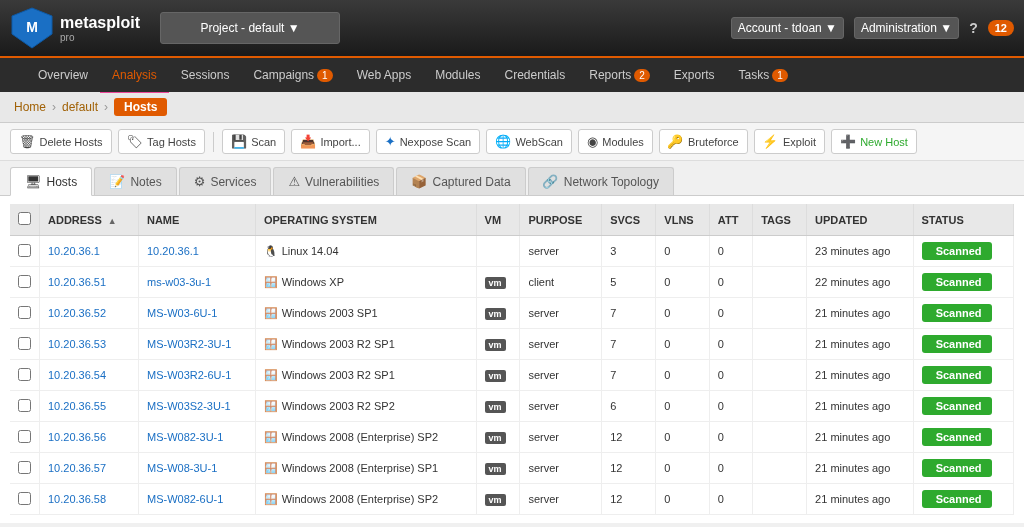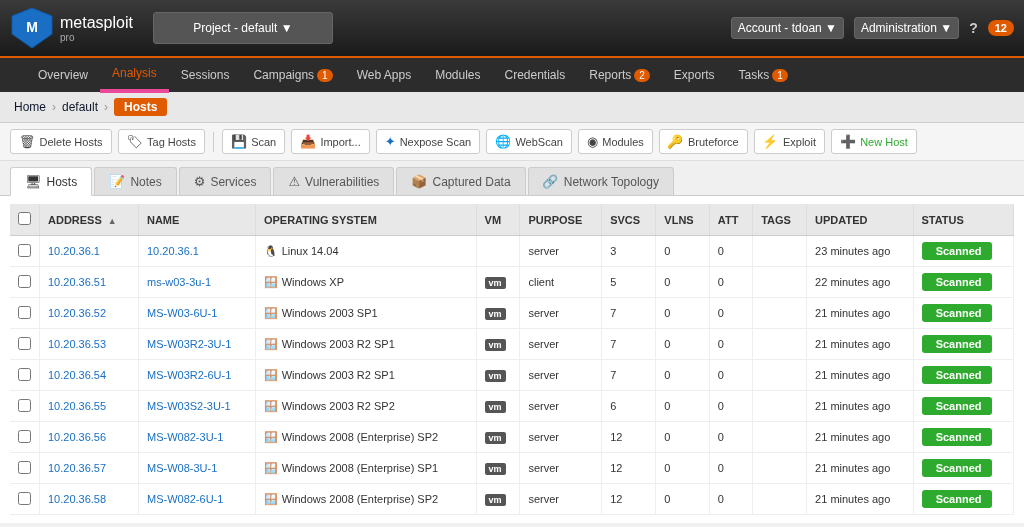--- a/index.html
+++ b/index.html
@@ -12,21 +12,21 @@
       align-items: center;
       height: 56px;
       padding: 0 10px;
     }
     .logo-area {
       display: flex;
       align-items: center;
       margin-right: 20px;
     }
     .logo-text { color: white; }
-    .logo-text .metasploit { font-size: 16px; font-weight: normal; }
+    .logo-text .metasploit { font-size: 16px; font-weight: bold; }
     .logo-text .pro { font-size: 10px; color: #aaa; }
 
     .project-select {
       background: #555;
       color: white;
       border: 1px solid #666;
       padding: 8px 10px;
       border-radius: 3px;
       font-size: 12px;
       flex: 1;
@@ -75,41 +75,41 @@
     .nav-item {
       color: #ccc;
       padding: 0 12px;
       height: 36px;
       display: flex;
       align-items: center;
       cursor: pointer;
       font-size: 12px;
       text-decoration: none;
     }
-    .nav-item.active { color: #e05a00; border-bottom: 4px solid #ec4899; }
+    .nav-item.active { color: #e05a00; border-bottom: 1px solid #ec4899; }
     .nav-badge {
       background: #e05a00;
       color: white;
       border-radius: 8px;
       padding: 1px 5px;
       font-size: 10px;
       margin-left: 3px;
     }
 
     
     .breadcrumb {
       background: #e8e8e8;
       padding: 6px 14px;
       display: flex;
       align-items: center;
       gap: 6px;
       font-size: 12px;
       border-bottom: 1px solid #ccc;
     }
-    .breadcrumb a { color: #0f172a; text-decoration: none; }
+    .breadcrumb a { color: #a16207; text-decoration: none; }
     .breadcrumb .sep { color: #999; }
     .breadcrumb .current {
       background: #e05a00;
       color: white;
       padding: 2px 10px;
       border-radius: 3px;
       font-weight: bold;
     }
 
     

